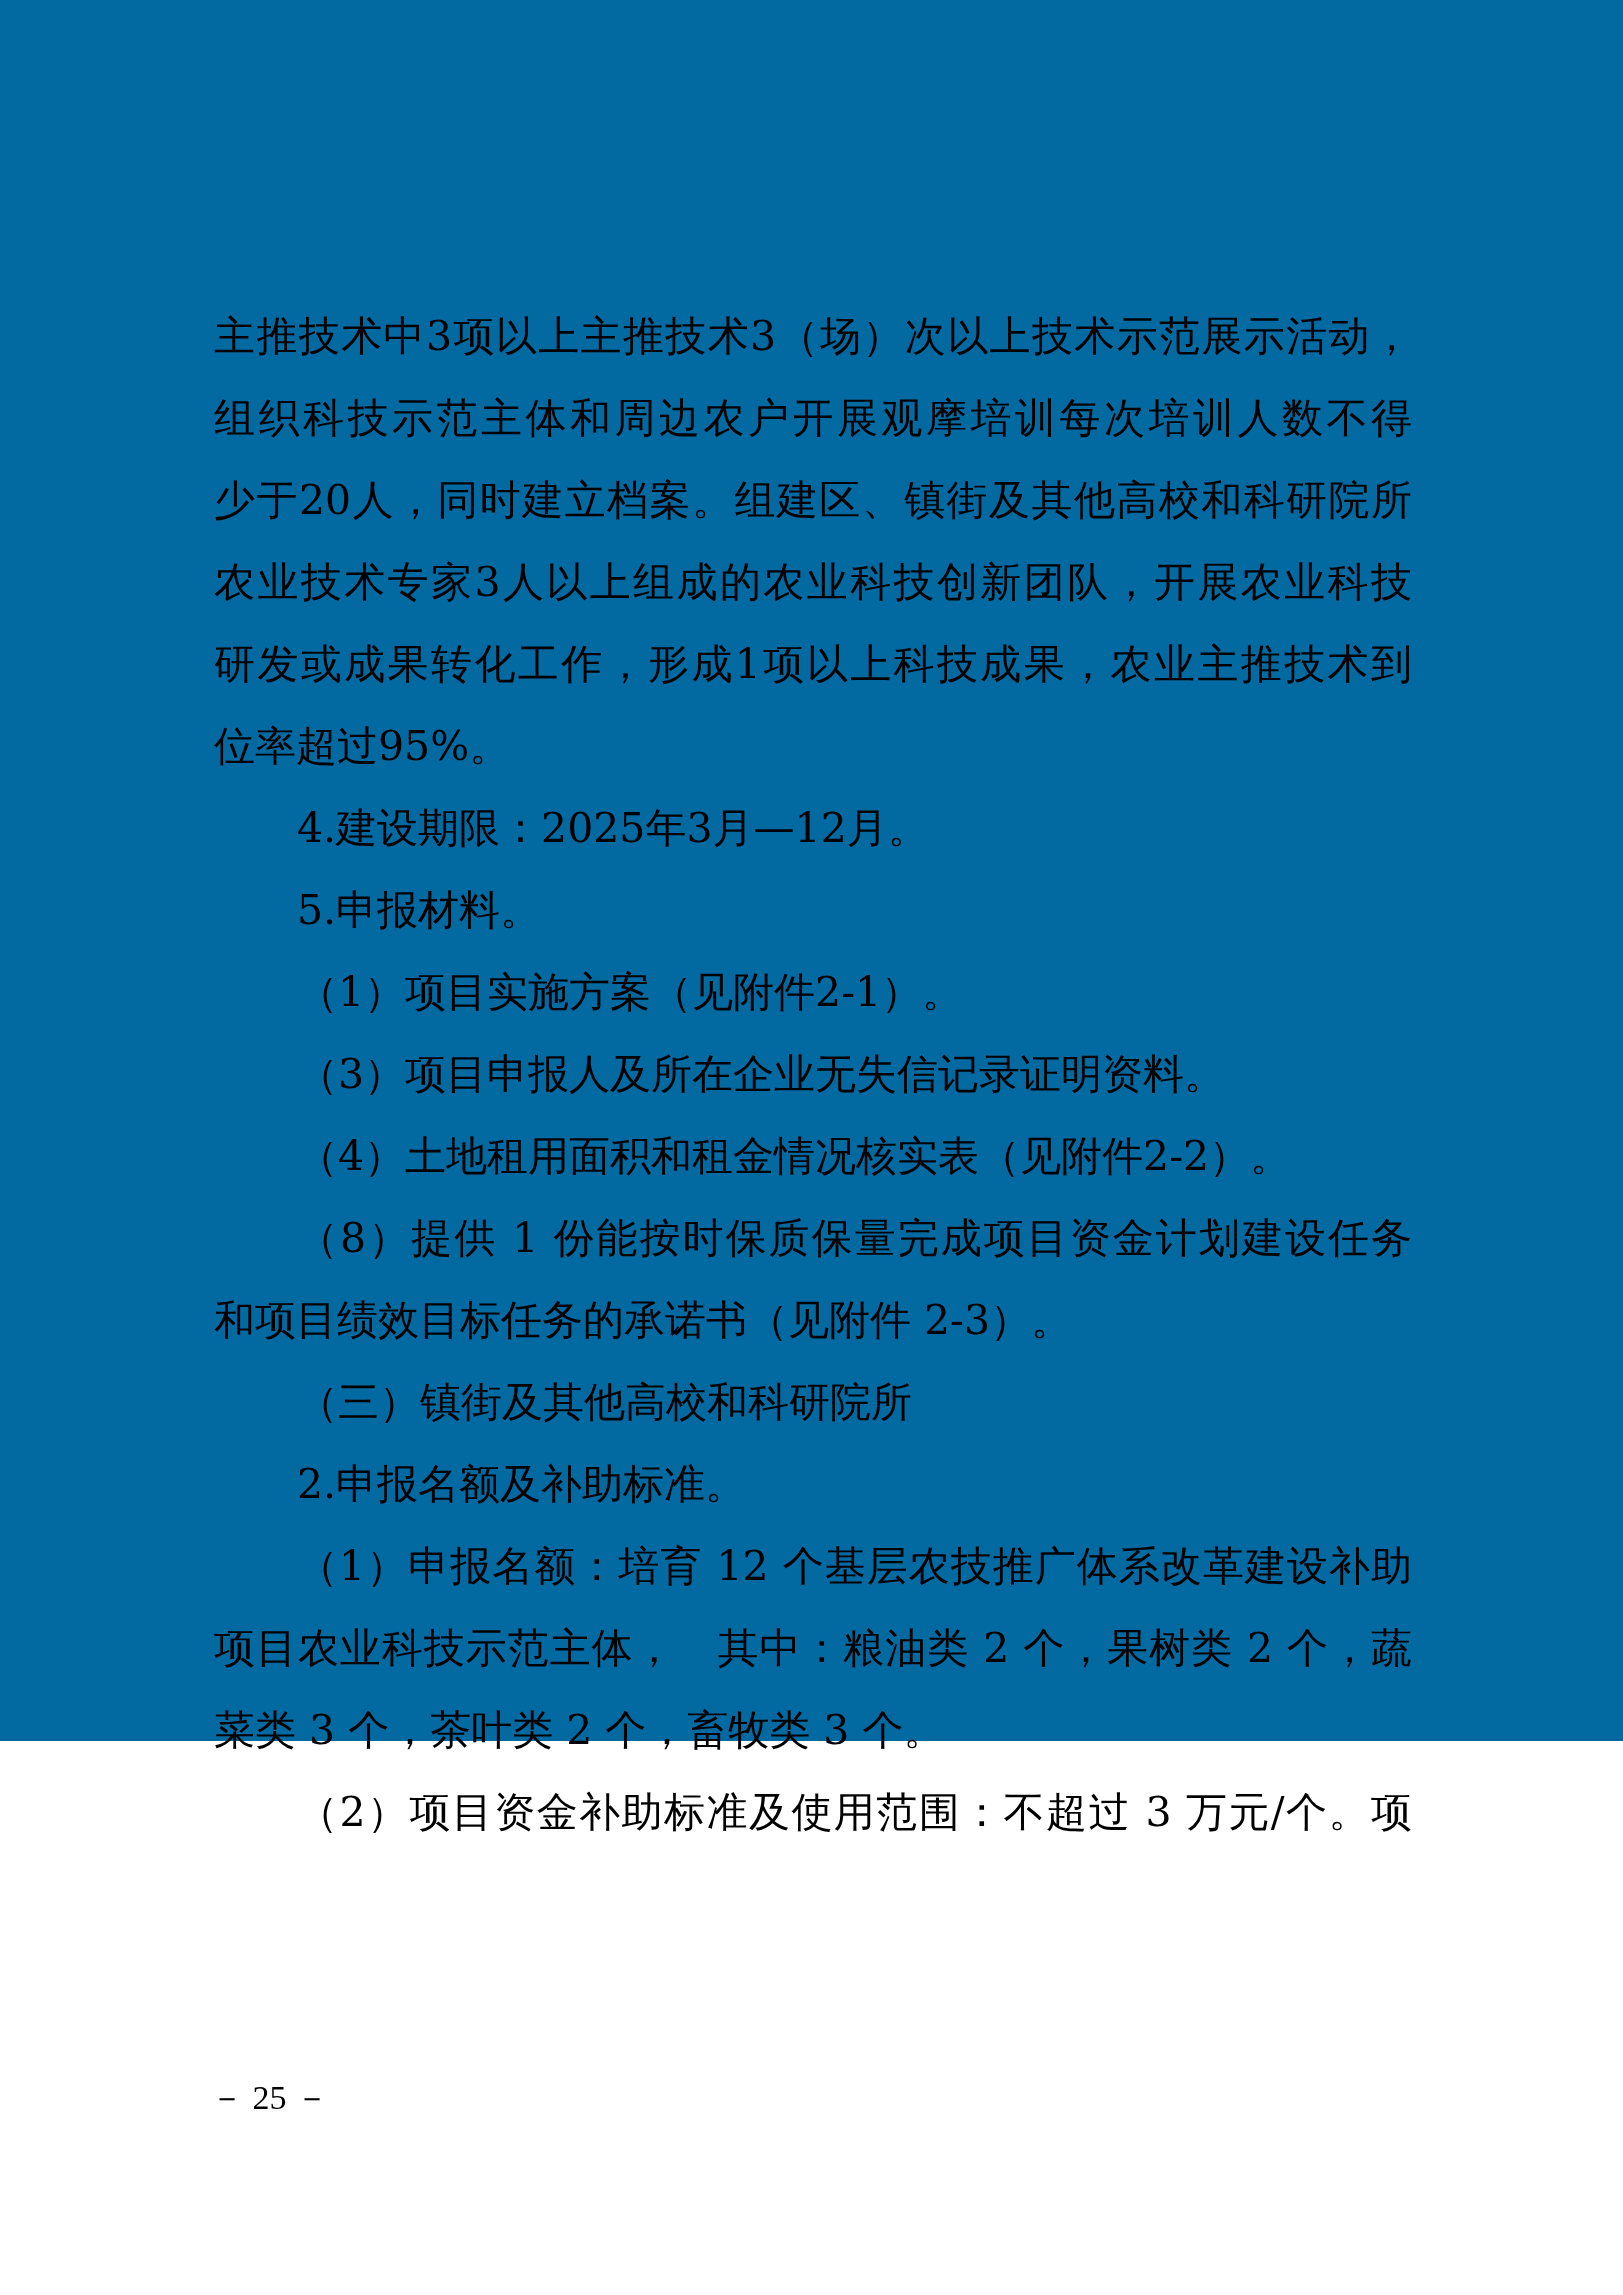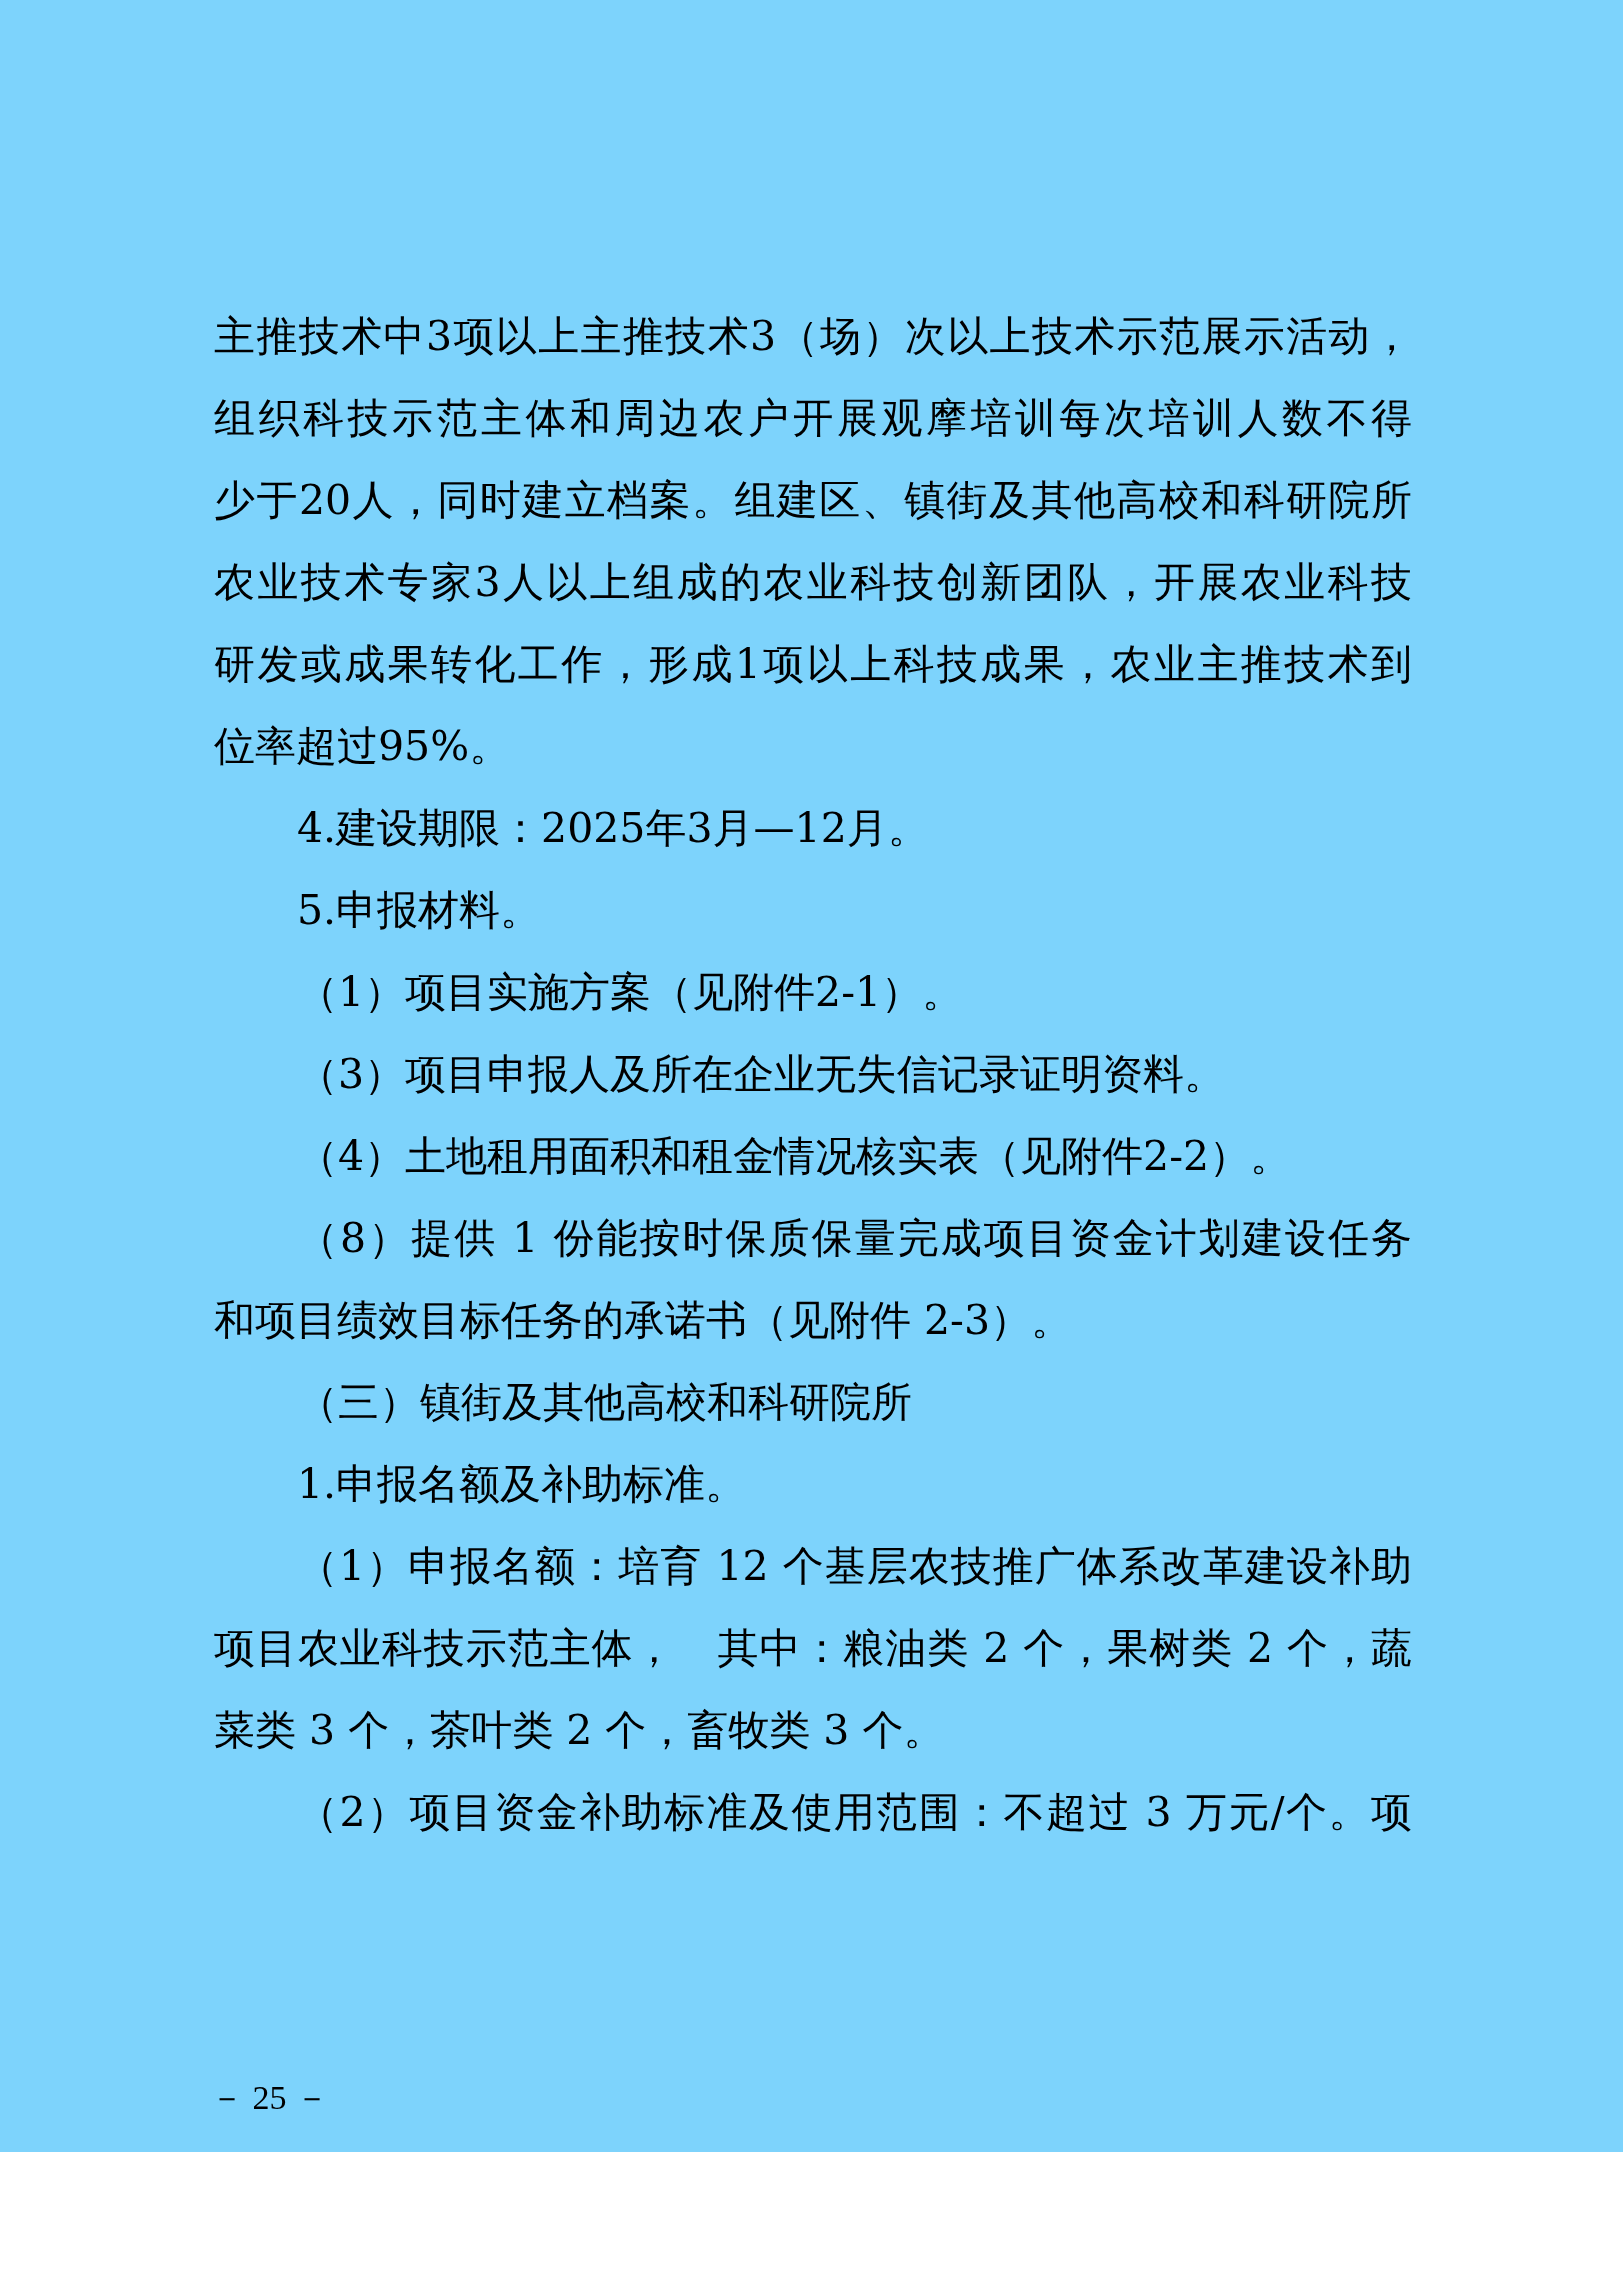--- a/index.html
+++ b/index.html
@@ -13,22 +13,22 @@
       position: relative;
       overflow: hidden;
       font-family: "DejaVu Serif", "Liberation Serif", serif;
       color: #000000;
     }
     .page {
       position: absolute;
       left: 0;
       top: 0;
       width: 1623px;
-      height: 2152px;
-      background: #7dd3fc;
+      height: 1741px;
+      background: #0369a1;
     }
     .body-text {
       position: absolute;
       left: 214px;
       top: 295px;
       width: 1198px;
     }
     .line {
       display: block;
       height: 82px;
@@ -73,21 +73,21 @@
     <div class="line justify">研发或成果转化工作，形成1项以上科技成果，农业主推技术到</div>
     <div class="line">位率超过95%。</div>
     <div class="line indent">4.建设期限：2025年3月—12月。</div>
     <div class="line indent">5.申报材料。</div>
     <div class="line indent">（1）项目实施方案（见附件2-1）。</div>
     <div class="line indent">（3）项目申报人及所在企业无失信记录证明资料。</div>
     <div class="line indent">（4）土地租用面积和租金情况核实表（见附件2-2）。</div>
     <div class="line indent justify">（8）提供 1 份能按时保质保量完成项目资金计划建设任务</div>
     <div class="line">和项目绩效目标任务的承诺书（见附件 2-3）。</div>
     <div class="line indent heading-kai">（三）镇街及其他高校和科研院所</div>
-    <div class="line indent">1.申报名额及补助标准。</div>
+    <div class="line indent">2.申报名额及补助标准。</div>
     <div class="line indent justify">（1）申报名额：培育 12 个基层农技推广体系改革建设补助</div>
     <div class="line justify">项目农业科技示范主体，　其中：粮油类 2 个，果树类 2 个，蔬</div>
     <div class="line">菜类 3 个，茶叶类 2 个，畜牧类 3 个。</div>
     <div class="line indent justify">（2）项目资金补助标准及使用范围：不超过 3 万元/个。项</div>
   </div>
 
   <div class="page-number">－ 25 －</div>
 </div>
 
 

